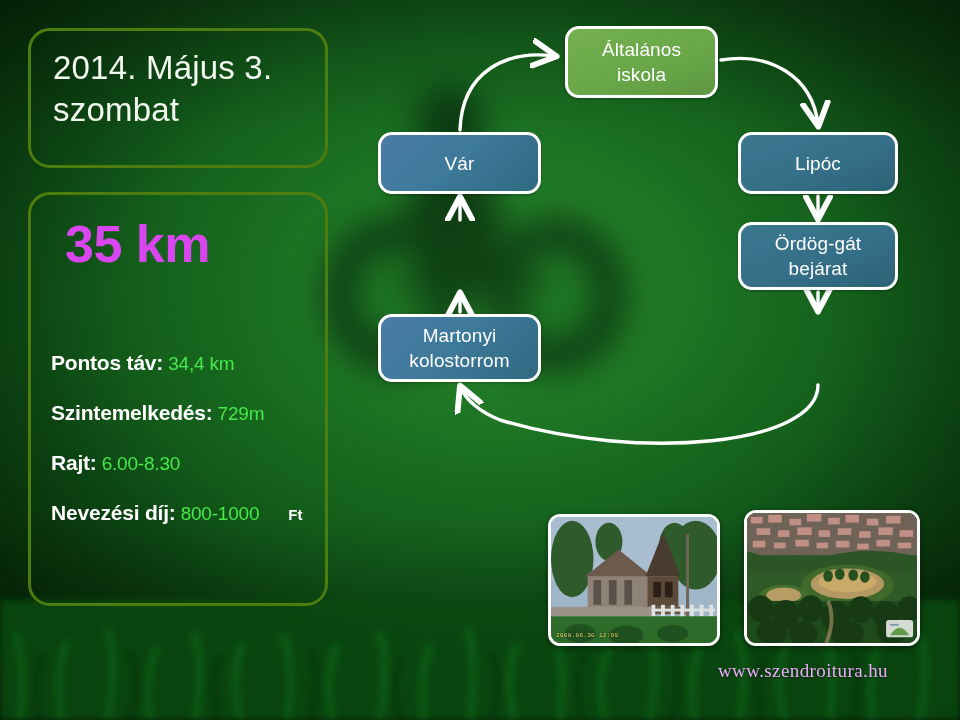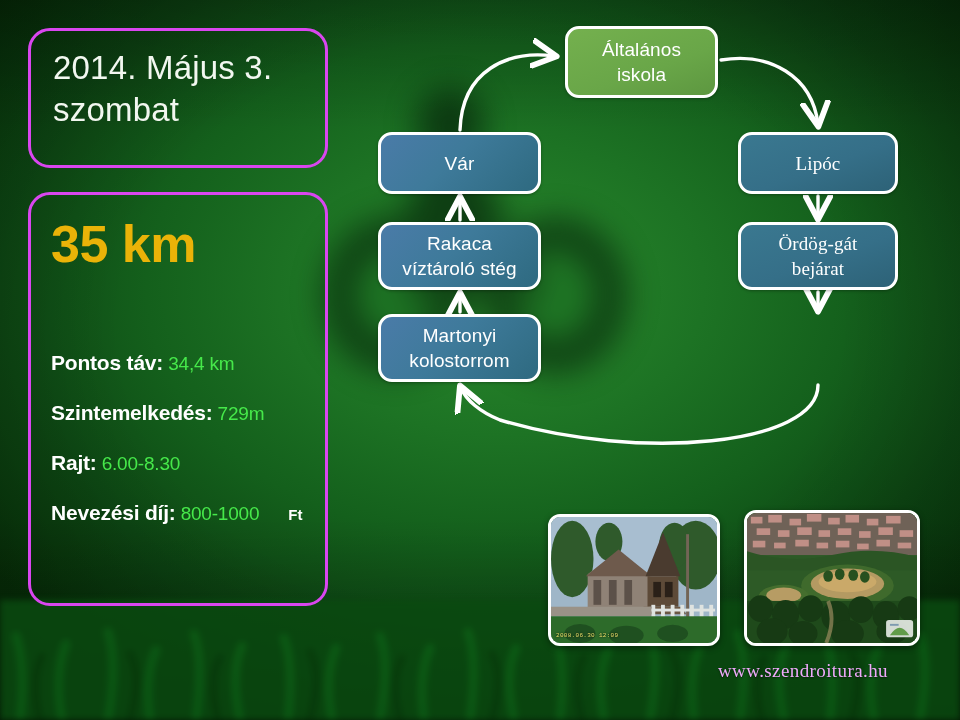--- a/index.html
+++ b/index.html
@@ -48,21 +48,21 @@
     right: 0;
     bottom: 0;
     height: 120px;
     filter: blur(3px);
     opacity: 0.85;
   }
 
   
   .panel {
     position: absolute;
-    border: 3px solid #d946ef;
+    border: 3px solid #4d7c0f;
     border-radius: 22px;
     box-sizing: border-box;
   }
 
   .date-panel {
     left: 28px;
     top: 28px;
     width: 300px;
     height: 140px;
     padding: 16px 20px 0 22px;
@@ -77,26 +77,26 @@
   }
 
   .stats-panel {
     left: 28px;
     top: 192px;
     width: 300px;
     height: 414px;
     padding: 18px 0 0 20px;
   }
   .big-distance {
-    color: #eab308;
+    color: #d946ef;
     font-size: 52px;
     font-weight: 700;
     line-height: 62px;
     letter-spacing: -0.5px;
-    margin-left: 0;
+    margin-left: 14px;
   }
   .stat-list {
     margin-top: 76px;
   }
   .stat-row {
     display: flex;
     align-items: baseline;
     margin-bottom: 26px;
     white-space: nowrap;
   }
@@ -169,21 +169,20 @@
     line-height: 25px;
     letter-spacing: 0.1px;
     white-space: pre-line;
     box-shadow: 0 1px 3px rgba(0,0,0,0.30);
   }
   .node.blue {
     background: linear-gradient(135deg, #4a7ba8 0%, #3e7a9a 45%, #2e6a80 100%);
   }
   .node.teal {
     background: linear-gradient(160deg, #3a7890 0%, #356f88 55%, #2d6277 100%);
-    font-family: Liberation Serif, serif;
   }
   .node.green {
     background: linear-gradient(160deg, #74b04e 0%, #69a648 60%, #5d9740 100%);
   }
 
   #n-iskola { left: 225px; top: 26px;  width: 153px; height: 72px; }
   #n-var    { left: 38px;  top: 132px; width: 163px; height: 62px; }
   #n-rakaca { left: 38px;  top: 222px; width: 163px; height: 68px; }
   #n-marton { left: 38px;  top: 314px; width: 163px; height: 68px; }
   #n-lipoc  { left: 398px; top: 132px; width: 160px; height: 62px; }
@@ -338,22 +337,20 @@
 
         <path d="M120 312 L120 295"></path>
 
         <path d="M120 220 L120 199"></path>
       </g>
     </svg>
 
     <div class="node blue" id="n-var">Vár</div>
     <div class="node green" id="n-iskola">Általános
 iskola</div>
-    <div class="node blue" id="n-rakaca">Rakaca
-víztároló stég</div>
     <div class="node blue" id="n-marton">Martonyi
 kolostorrom</div>
     <div class="node teal" id="n-lipoc">Lipóc</div>
     <div class="node teal" id="n-ordog">Ördög-gát
 bejárat</div>
   </div>
 
   <div class="photo" id="photo-church">
     <svg viewBox="0 0 172 132" preserveAspectRatio="none">
       <rect width="172" height="132" fill="#9fb6c8"></rect>

